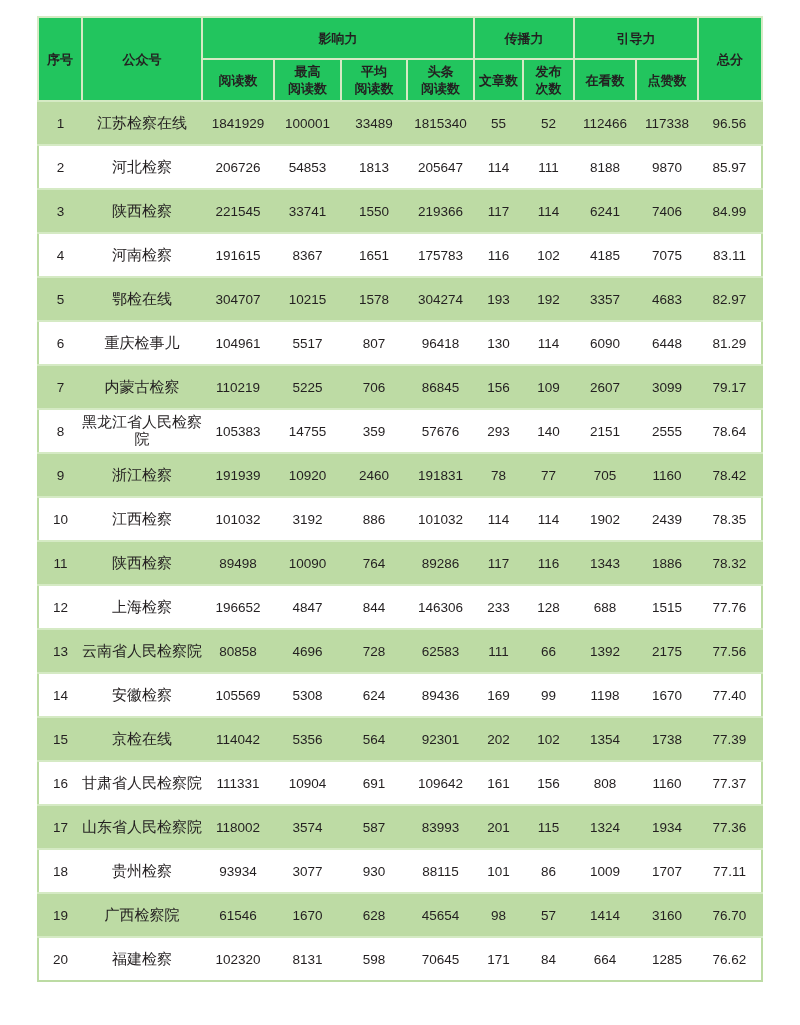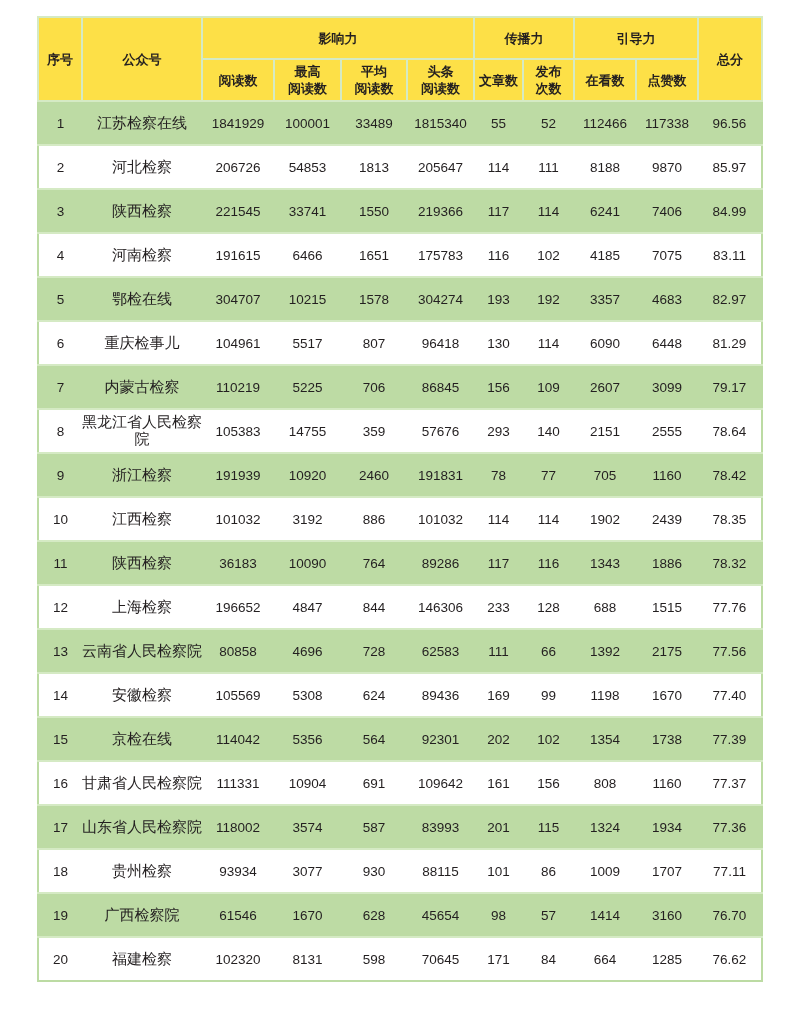--- a/index.html
+++ b/index.html
@@ -3,21 +3,21 @@
 <meta charset="utf-8">
 <style>
   html, body { margin: 0; padding: 0; background: #ffffff; }
   body { width: 800px; height: 1025px; position: relative; overflow: hidden;
          font-family: "DejaVu Sans", "Liberation Sans", sans-serif; color: #231f20; }
   .wrap { position: absolute; left: 37px; top: 16px; width: 724px; }
   .title-band { height: 62px; background: #7bb35e; display: flex; align-items: center; justify-content: center; }
   .title { color: #ffffff; font-family: "DejaVu Serif", "Liberation Serif", serif; font-weight: bold; font-size: 25px; letter-spacing: 2px; }
   table { border-collapse: collapse; width: 724px; table-layout: fixed; border: 2px solid #bcdba3; border-top: none; }
   th, td { text-align: center; vertical-align: middle; padding: 0; }
-  th { font-weight: bold; font-size: 13px; line-height: 17px; border: 2px solid #d5eac4; background: #fde047; }
+  th { font-weight: bold; font-size: 13px; line-height: 17px; border: 2px solid #d5eac4; background: #22c55e; }
   thead tr.r1 th { height: 40px; }
   thead tr.r2 th { height: 40px; }
   td { font-size: 13.5px; height: 42px; font-family: "Liberation Sans", "DejaVu Sans", sans-serif; }
   td.name { font-family: "DejaVu Sans", sans-serif; font-size: 15px; line-height: 17px; }
   tr.odd td { background: #bddba4; }
   tr.even td { background: #ffffff; }
   tbody tr { border-top: 2px solid #d5eac4; }
 </style>
 </head>
 <body>
@@ -98,21 +98,21 @@
           <td>117</td>
           <td>114</td>
           <td>6241</td>
           <td>7406</td>
           <td>84.99</td>
         </tr>
         <tr class="even">
           <td>4</td>
           <td class="name">河南检察</td>
           <td>191615</td>
-          <td>6466</td>
+          <td>8367</td>
           <td>1651</td>
           <td>175783</td>
           <td>116</td>
           <td>102</td>
           <td>4185</td>
           <td>7075</td>
           <td>83.11</td>
         </tr>
         <tr class="odd">
           <td>5</td>
@@ -188,21 +188,21 @@
           <td>101032</td>
           <td>114</td>
           <td>114</td>
           <td>1902</td>
           <td>2439</td>
           <td>78.35</td>
         </tr>
         <tr class="odd">
           <td>11</td>
           <td class="name">陕西检察</td>
-          <td>36183</td>
+          <td>89498</td>
           <td>10090</td>
           <td>764</td>
           <td>89286</td>
           <td>117</td>
           <td>116</td>
           <td>1343</td>
           <td>1886</td>
           <td>78.32</td>
         </tr>
         <tr class="even">

